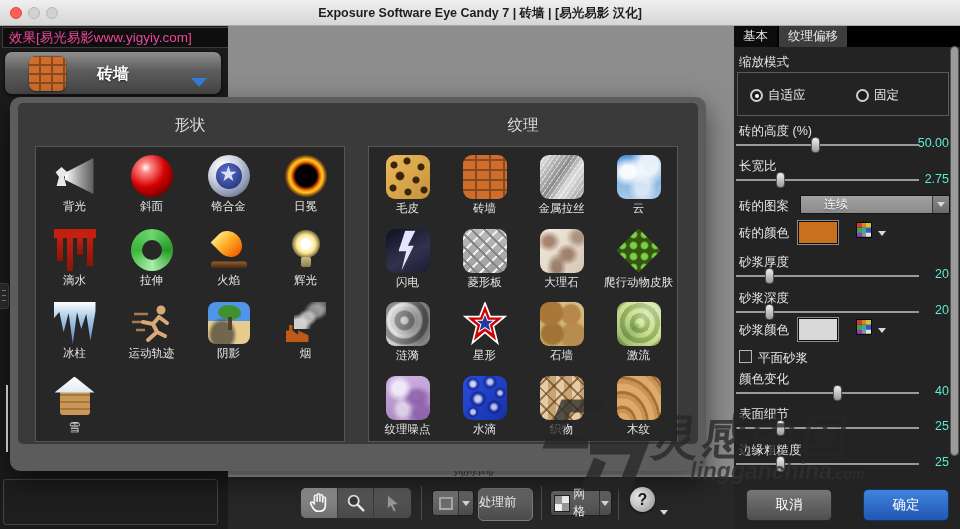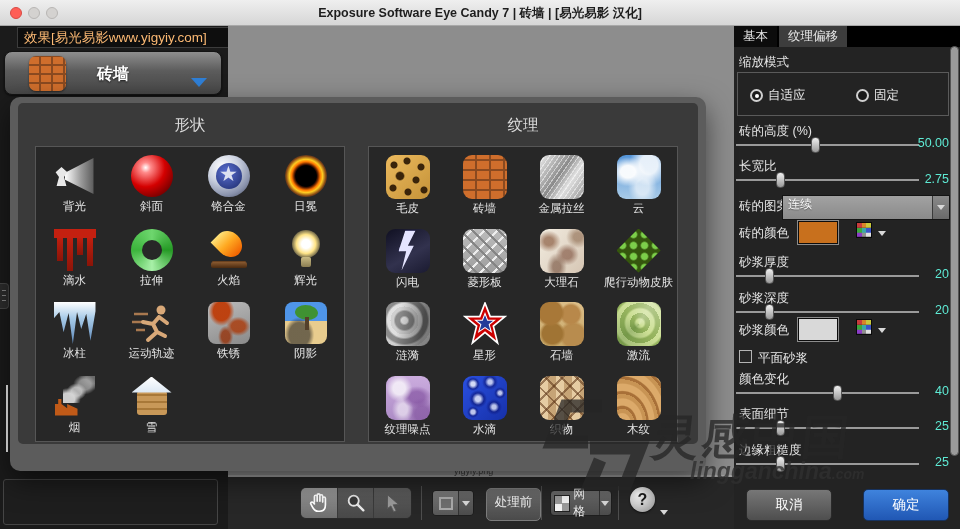--- a/index.html
+++ b/index.html
@@ -13,22 +13,22 @@
     background:linear-gradient(#efefef,#d6d6d6); border-bottom:1px solid #a8a8a8; }
   .tl { position:absolute; top:7px; width:12px; height:12px; border-radius:50%; }
   .tl.red { left:10px; background:#ff5e56; border:1px solid #d84a44; }
   .tl.g1 { left:28px; background:#d4d2d0; border:1px solid #b8b6b4; }
   .tl.g2 { left:46px; background:#d4d2d0; border:1px solid #b8b6b4; }
   .title-text { width:100%; text-align:center; line-height:26px; font-size:12.5px;
     font-weight:bold; color:#1d1d1d; }
 
   
   .left-panel { left:0; top:26px; width:228px; height:503px; background:#1b1b1b; }
-  .fx-header { position:absolute; left:17px; top:1px; width:270px; height:21px;
-    background:#0e0e0e; border:1px solid #3c3c3c; color:#fdba74; font-size:13.5px;
+  .fx-header { position:absolute; left:2px; top:1px; width:270px; height:21px;
+    background:#0e0e0e; border:1px solid #3c3c3c; color:#ec4899; font-size:13.5px;
     line-height:19px; padding-left:6px; white-space:nowrap; overflow:hidden; }
   .effect-btn { position:absolute; left:4px; top:25px; width:218px; height:44px;
     border-radius:8px; border:1px solid #141414;
     background:linear-gradient(#8e8e8e,#5c5c5c 45%,#474747); box-shadow:0 1px 2px rgba(0,0,0,.6); }
   .effect-btn .lbl { position:absolute; left:0; right:0; text-align:center; top:12px;
     color:#fff; font-size:16px; font-weight:bold; text-shadow:0 1px 2px rgba(0,0,0,.7); }
   .effect-btn .caret-blue { position:absolute; right:14px; bottom:7px; width:0; height:0;
     border-left:8px solid transparent; border-right:8px solid transparent; border-top:9px solid #2f7fd6; }
   .mini-tab { left:0; top:283px; width:9px; height:26px; background:#2e2e2e;
     border:1px solid #484848; border-left:none; border-radius:0 4px 4px 0; }
@@ -56,21 +56,21 @@
     border:1px solid #1e1e1e; border-radius:4px; overflow:hidden; }
   .splitbtn .face { width:26px; background:linear-gradient(#7a7a7a,#585858);
     display:flex; align-items:center; justify-content:center; }
   .splitbtn .drop { width:15px; background:linear-gradient(#6a6a6a,#4c4c4c);
     border-left:1px solid #333; display:flex; align-items:center; justify-content:center; }
   .sq-glyph { width:14px; height:13px; border:2px solid #aaa; background:#6e6e6e; }
   .caret { width:0; height:0; border-left:4px solid transparent; border-right:4px solid transparent;
     border-top:5px solid #d8d8d8; }
   .btn-before { position:absolute; left:250px; top:11px; width:55px; height:33px; border-radius:5px;
     border:1px solid #7c7c7c; background:linear-gradient(#6e6e6e,#4a4a4a); color:#f0f0f0;
-    font-size:12.5px; text-align:center; line-height:27px;margin-left:8px; }
+    font-size:12.5px; line-height:27px; }
   .gridbtn { position:absolute; left:322px; top:13px; width:62px; height:26px; display:flex;
     align-items:center; border:1px solid #1e1e1e; border-radius:4px;
     background:linear-gradient(#6a6a6a,#4c4c4c); }
   .checker { width:17px; height:17px; margin-left:3px; border:1px solid #222;
     background:conic-gradient(#f4f4f4 25%, #9a9a9a 0 50%, #f4f4f4 0 75%, #9a9a9a 0); }
   .gridbtn .glabel { color:#f0f0f0; font-size:12px; margin:0 3px; }
   .gridbtn .gdrop { width:13px; height:100%; border-left:1px solid #333; display:flex;
     align-items:center; justify-content:center; }
   .helpbtn { position:absolute; left:402px; top:10px; width:25px; height:25px; border-radius:50%;
     background:radial-gradient(circle at 35% 28%, #ffffff, #cfcfcf 45%, #8a8a8a);
@@ -94,22 +94,22 @@
   .radio .dot { display:none; position:absolute; left:2.5px; top:2.5px; width:4px; height:4px;
     border-radius:50%; background:#fff; }
   .radio.on .dot { display:block; }
   .radio-item .rlabel { color:#e8e8e8; font-size:12.5px; margin-left:5px; }
   .slider { position:absolute; left:2px; width:183px; height:16px; }
   .slider .track { position:absolute; left:0; right:0; top:7px; height:2px; background:#9a9a9a; }
   .slider .thumb { position:absolute; top:0; width:9px; height:16px; margin-left:-4px;
     border-radius:4px; background:linear-gradient(#f0f0f0,#9a9a9a); border:1px solid #555; }
   .ctl-value { position:absolute; right:11px; width:50px; text-align:right; color:#5eead4;
     font-size:12.5px; }
-  .dd { position:absolute; left:48px; top:-3px; right:10px; height:25px; display:flex;
-    border:1px solid #141414; background:linear-gradient(#a2a2a2,#8a8a8a); }
+  .dd { position:absolute; left:66px; top:-3px; right:10px; height:19px; display:flex;
+    border:1px solid #141414; background:linear-gradient(#a2a2a2,#8a8a8a);padding-left:18px; }
   .dd .dtext { flex:1; color:#fdfdfd; font-size:12px; line-height:17px; padding-left:5px;
     text-shadow:0 1px 1px rgba(0,0,0,.4); }
   .dd .ddrop { width:17px; background:linear-gradient(#8a8a8a,#6a6a6a); border-left:1px solid #3a3a3a;
     display:flex; align-items:center; justify-content:center; }
   .swatch { position:absolute; left:64px; top:-4px; width:40px; height:23px;
     border:1px solid #0c0c0c; outline:1px solid #8c8c8c; }
   .palette { position:absolute; left:122px; top:-3px; width:16px; height:16px; border:1px solid #0a0a0a;
     background-image:
       linear-gradient(90deg,#c83c3c 33%,#d8852a 33% 66%,#c8c83c 66%),
       linear-gradient(90deg,#3ca83c 33%,#3ca8a8 33% 66%,#3c55c8 66%),
@@ -526,24 +526,20 @@
               <line x1="3" y1="12" x2="17" y2="12" stroke="#a8784f" stroke-width="2.5"></line>
               <line x1="1" y1="20" x2="11" y2="20" stroke="#a8784f" stroke-width="2.5"></line>
               <line x1="5" y1="28" x2="14" y2="28" stroke="#a8784f" stroke-width="2.5"></line>
               <circle cx="30" cy="8" r="4.5" fill="#d8a878"></circle>
               <path d="M28 15 L22 22 L12 20 M22 22 L26 30 L17 38 M28 15 L36 21 M26 30 L34 34" fill="none" stroke="#d8a878" stroke-width="4" stroke-linecap="round" stroke-linejoin="round"></path>
             </svg>
           </div>
           <div class="cap">运动轨迹</div>
         </div>
         <div class="cell">
-          <div class="fx" data-icon="rust-icon"></div>
-          <div class="cap">铁锈</div>
-        </div>
-        <div class="cell">
           <div class="fx" data-icon="shadow-icon"></div>
           <div class="cap">阴影</div>
         </div>
         <div class="cell">
           <div class="fx" data-icon="smoke-icon"></div>
           <div class="cap">烟</div>
         </div>
         <div class="cell">
           <div class="fx" data-icon="snow-icon"></div>
           <div class="cap">雪</div>

